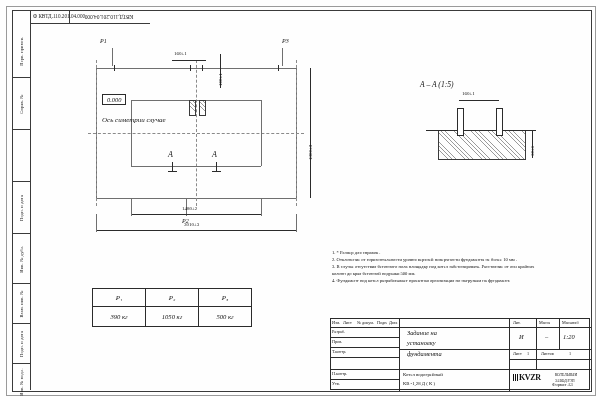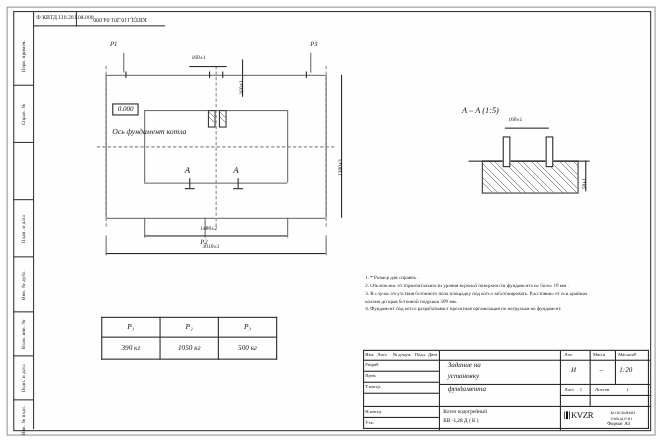--- a/index.html
+++ b/index.html
@@ -51,21 +51,21 @@
   .wtable{position:absolute;left:92px;top:288px;border-collapse:collapse;}
   .wtable td{border:1px solid #2b2b2b;width:50px;height:17px;text-align:center;font-size:6.6px;font-style:italic;color:#111;}
   .wtable td.hd{height:15px;font-size:6.8px;}
 
   
   .stamp{position:absolute;left:330px;top:318px;width:260px;height:72px;border:1px solid #2b2b2b;box-sizing:border-box;}
   .st-line{position:absolute;background:#2b2b2b;}
   .st-t{position:absolute;font-size:4.2px;color:#111;white-space:nowrap;}
   .st-m{position:absolute;font-size:6.4px;color:#111;white-space:nowrap;}
   .st-i{font-style:italic;}
-  .logo{position:absolute;font-weight:normal;font-size:8px;letter-spacing:-.4px;color:#111;}
+  .logo{position:absolute;font-weight:bold;font-size:8px;letter-spacing:-.4px;color:#111;}
   .logo .bar{display:inline-block;width:5px;height:7px;background:
      repeating-linear-gradient(90deg,#111 0 1px,#fff 1px 2px);vertical-align:-1px;margin-right:1px;}
   .topcode{position:absolute;left:330px;top:305px;width:260px;font-size:9.4px;color:#111;text-align:center;}
 </style>
 </head>
 <body>
 
 <div id="sheet">
   <div class="frame-outer"></div>
   <div class="frame-inner"></div>
@@ -130,21 +130,21 @@
     <div class="lbl lbl-i" style="left:14px;top:0px;">P1</div>
     <div class="lbl lbl-i" style="left:196px;top:0px;">P3</div>
     <div class="lbl lbl-i" style="left:96px;top:180px;">P2</div>
 
     <div class="pl-line v thin" style="left:26px;top:10px;height:18px;"></div>
     <div class="pl-line v thin" style="left:196px;top:10px;height:18px;"></div>
     <div class="pl-line v thin" style="left:100px;top:160px;height:18px;"></div>
 
     <div class="zeroBox" style="left:16px;top:56px;">0.000</div>
 
-    <div class="lbl lbl-i" style="left:16px;top:78px;font-size:7px;">Ось фундамент котла</div>
+    <div class="lbl lbl-i" style="left:16px;top:78px;font-size:7px;">Ось симетрии случае</div>
 
     <div class="lbl lbl-i" style="left:82px;top:112px;font-size:8px;">A</div>
     <div class="lbl lbl-i" style="left:126px;top:112px;font-size:8px;">A</div>
     <div class="pl-line v" style="left:86px;top:124px;height:9px;"></div>
     <div class="pl-line v" style="left:130px;top:124px;height:9px;"></div>
     <div class="pl-line h" style="left:82px;top:133px;width:9px;"></div>
     <div class="pl-line h" style="left:126px;top:133px;width:9px;"></div>
 
     <div class="pl-line h" style="left:86px;top:22px;width:34px;"></div>
     <div class="dimtxt" style="left:88px;top:13px;">160±1</div>
@@ -159,21 +159,21 @@
     <div class="pl-line v thin" style="left:45px;top:160px;height:18px;"></div>
     <div class="pl-line v thin" style="left:175px;top:160px;height:18px;"></div>
     <div class="dimtxt" style="left:96px;top:168px;">1480±2</div>
 
     <div class="pl-line h" style="left:10px;top:192px;width:200px;"></div>
     <div class="pl-line v thin" style="left:10px;top:176px;height:18px;"></div>
     <div class="pl-line v thin" style="left:210px;top:176px;height:18px;"></div>
     <div class="dimtxt" style="left:98px;top:184px;">3010±3</div>
   </div>
 
-  <div class="sect" style="left:420px;top:80px;width:130px;height:110px;margin-top:16px;">
+  <div class="sect" style="left:420px;top:80px;width:130px;height:110px;">
     <div class="secttitle" style="left:0px;top:0px;">A – A (1:5)</div>
 
     <div class="hatch" style="left:18px;top:50px;width:86px;height:28px;"></div>
 
     <div class="pl-line h" style="left:6px;top:50px;width:110px;"></div>
 
     <div style="position:absolute;left:37px;top:28px;width:5px;height:26px;border:1px solid #2b2b2b;background:#fff;"></div>
     <div style="position:absolute;left:76px;top:28px;width:5px;height:26px;border:1px solid #2b2b2b;background:#fff;"></div>
 
     <div class="pl-line h" style="left:39px;top:20px;width:40px;"></div>

